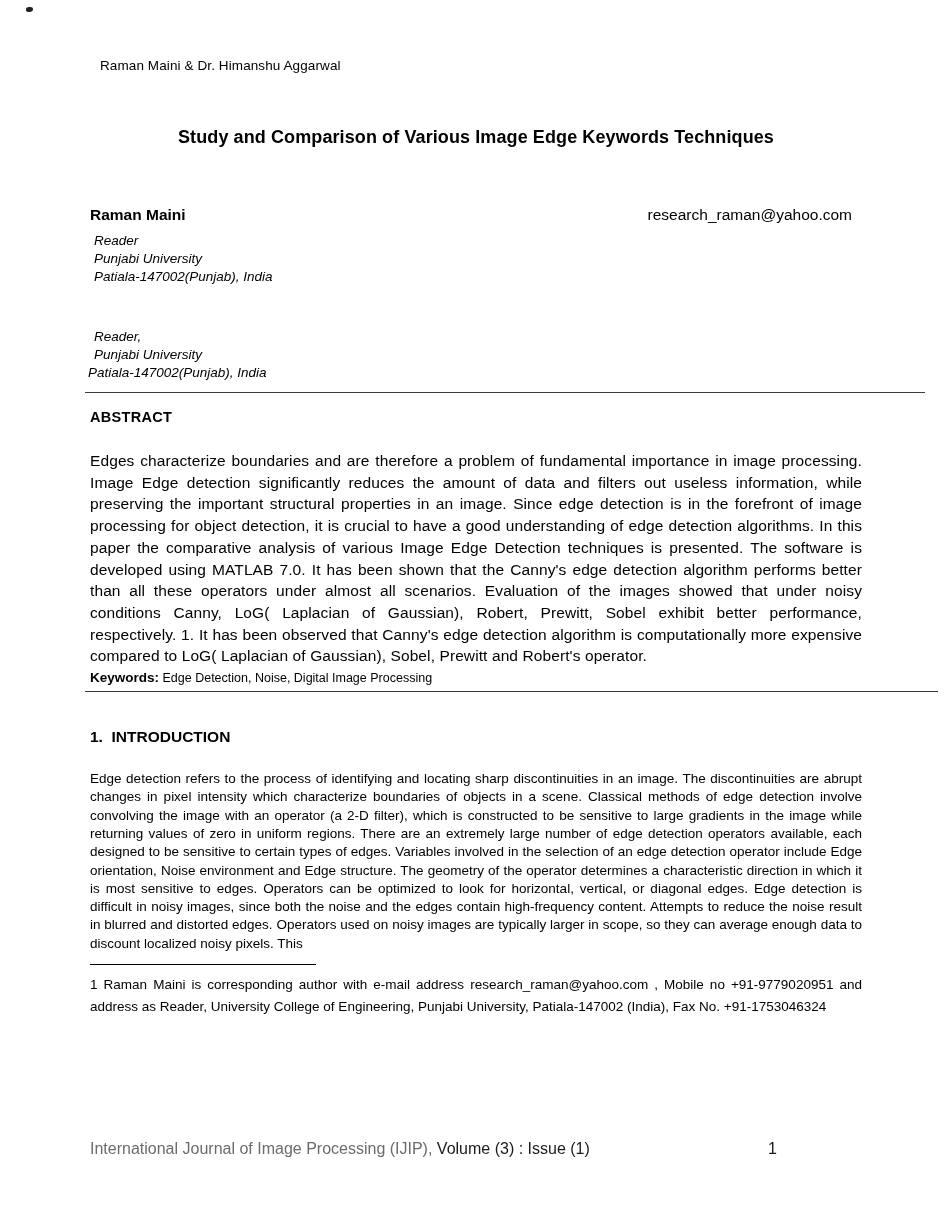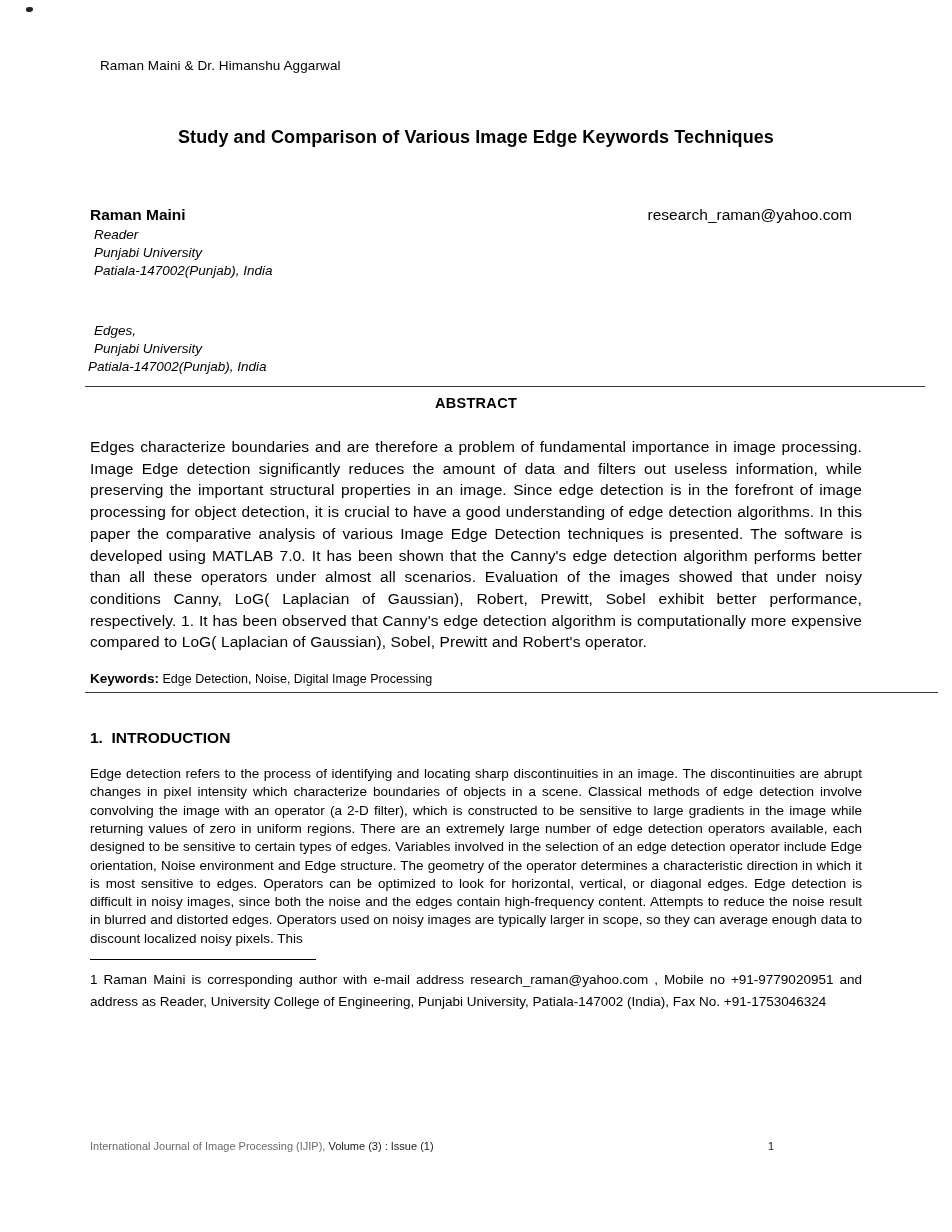--- a/index.html
+++ b/index.html
@@ -48,21 +48,21 @@
   }
   .author-name {
     font-size: 15.5px;
     font-weight: bold;
   }
   .author-email {
     font-size: 15.5px;
     padding-right: 10px;
   }
   .author-details {
-    margin-top: 2px;
+    margin-top: 8px;
     font-style: italic;
     font-size: 13.5px;
     line-height: 18px;
     padding-left: 4px;
   }
   .author-details .addr { padding-left: 0; margin-left: -6px; }
   .author-block-1 .author-details .addr { margin-left: 0; }
   .rule {
     border: none;
     border-top: 1.2px solid #3a3a3a;
@@ -72,51 +72,50 @@
     margin-top: 10px;
     margin-left: -5px;
     width: calc(100% + 68px);
   }
   .rule-2 {
     margin-top: 5px;
     margin-left: -5px;
     width: calc(100% + 81px);
   }
   .abstract-heading {
-    margin-top: 8px;
-    text-align: center;
+    margin-top: 16px;
     font-size: 14.5px;
     font-weight: bold;
     letter-spacing: 0.3px;
   }
   .abstract-text {
     margin-top: 25px;
     font-size: 15.5px;
     line-height: 21.7px;
     text-align: justify;
     letter-spacing: 0.1px;
   }
   .keywords-line {
-    margin-top: 16px;
+    margin-top: 1px;
   }
   .keywords-label {
     font-size: 13.5px;
     font-weight: bold;
   }
   .keywords-text {
     font-size: 12.5px;
   }
   .section-heading {
     margin-top: 36px;
     font-size: 15.5px;
     font-weight: bold;
     white-space: pre-wrap;
   }
   .body-text {
-    margin-top: 18px;
+    margin-top: 24px;
     font-size: 13.5px;
     line-height: 18.3px;
     text-align: justify;
   }
   .footnote-rule {
     margin-top: 11px;
     width: 226px;
     border: none;
     border-top: 1.2px solid #000;
     height: 0;
@@ -125,21 +124,21 @@
     margin-top: 9px;
     font-size: 13.5px;
     line-height: 22px;
     text-align: justify;
   }
   .page-footer {
     position: absolute;
     left: 90px;
     right: 90px;
     top: 1140px;
-    font-size: 11px;
+    font-size: 16px;
   }
   .footer-journal { color: #6b6b6b; }
   .footer-volume { color: #1a1a1a; }
   .page-number {
     position: absolute;
     left: 678px;
     top: 0;
     color: #1a1a1a;
   }
 </style>
@@ -161,21 +160,21 @@
     </div>
     <div class="author-details">
       <div>Reader</div>
       <div>Punjabi University</div>
       <div class="addr">Patiala-147002(Punjab), India</div>
     </div>
   </div>
 
   <div class="author-block author-block-2">
     <div class="author-details">
-      <div>Edges,</div>
+      <div>Reader,</div>
       <div>Punjabi University</div>
       <div class="addr">Patiala-147002(Punjab), India</div>
     </div>
   </div>
 
   <hr class="rule rule-1">
 
   <div class="abstract-heading">ABSTRACT</div>
 
   <p class="abstract-text">Edges characterize boundaries and are therefore a problem of fundamental importance in image processing. Image Edge detection significantly reduces the amount of data and filters out useless information, while preserving the important structural properties in an image. Since edge detection is in the forefront of image processing for object detection, it is crucial to have a good understanding of edge detection algorithms. In this paper the comparative analysis of various Image Edge Detection techniques is presented. The software is developed using MATLAB 7.0. It has been shown that the Canny's edge detection algorithm performs better than all these operators under almost all scenarios. Evaluation of the images showed that under noisy conditions Canny, LoG( Laplacian of Gaussian), Robert, Prewitt, Sobel exhibit better  performance, respectively. 1. It has been observed that Canny's edge detection algorithm is computationally more expensive compared to LoG( Laplacian of Gaussian), Sobel, Prewitt and Robert's operator.</p>

